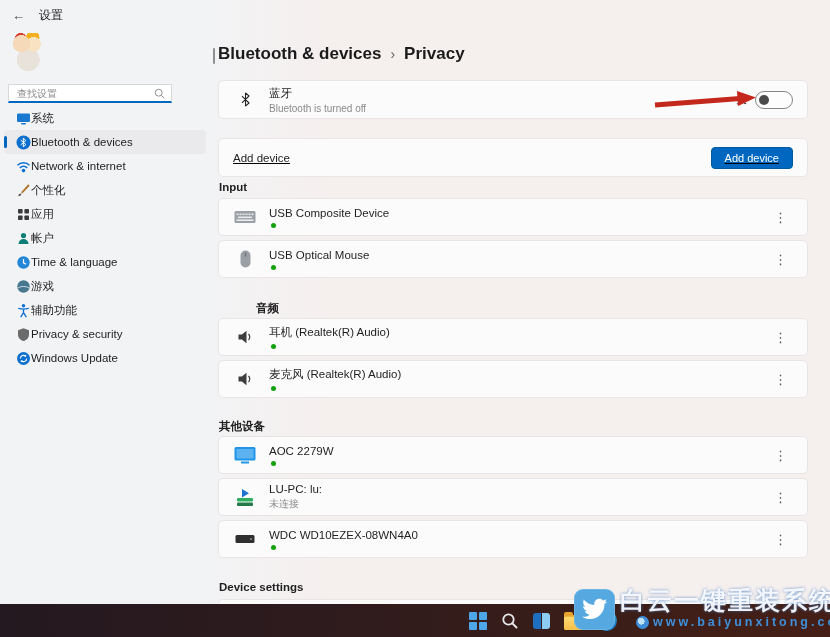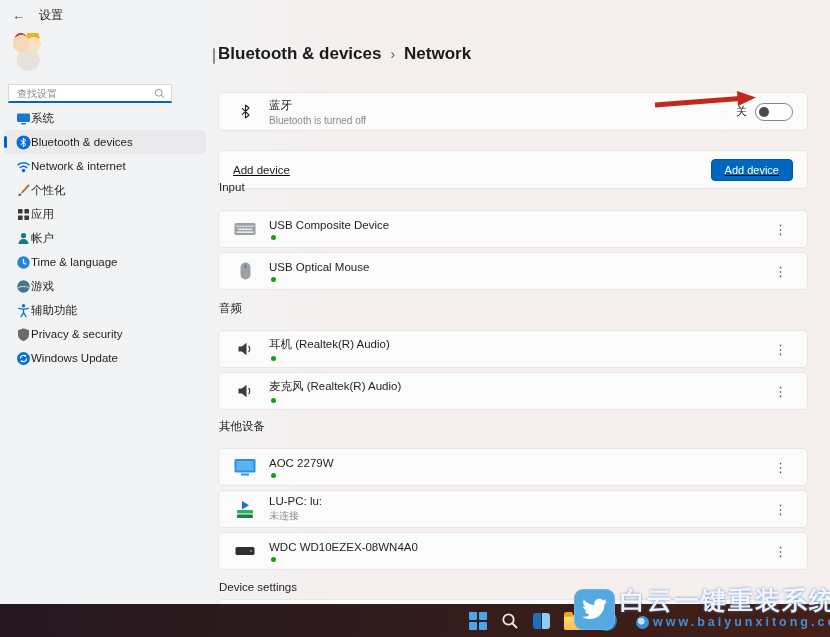--- a/index.html
+++ b/index.html
@@ -25,27 +25,27 @@
   .nav-item{position:relative;display:flex;align-items:center;height:24px;padding-left:12px;border-radius:4px;color:#1f1f1f;font-size:11.5px;}
   .nav-item.selected{background:#eaeaec;}
   .nav-item.selected::before{content:"";position:absolute;left:0;top:6px;width:3px;height:12px;border-radius:2px;background:#0067c0;}
   .nav-icon{width:15px;height:15px;flex:0 0 15px;display:flex;}
   .scroll-thumb{position:absolute;left:213px;top:48px;width:2px;height:16px;background:#8f8f8f;border-radius:1px;}
   
   .breadcrumb{position:absolute;left:218px;top:44px;font-size:17px;color:#1b1b1b;display:flex;gap:9px;align-items:baseline;}
   .crumb-parent{font-weight:600;}
   .crumb-sep{color:#5f5f5f;font-size:14px;}
   .crumb-current{font-weight:700;}
-  .card{position:absolute;left:218px;width:590px;background:#fbfbfb;border:1px solid #e9e5e5;border-radius:5px;box-sizing:border-box;display:flex;align-items:center;padding:0 14px;margin-top:12px;}
+  .card{position:absolute;left:218px;width:590px;background:#fbfbfb;border:1px solid #e9e5e5;border-radius:5px;box-sizing:border-box;display:flex;align-items:center;padding:0 14px;}
   .row-title{font-size:11.5px;color:#1f1f1f;}
   .row-sub{font-size:10px;color:#8a8a8a;margin-top:2px;}
   .dev-icon{width:24px;height:22px;flex:0 0 24px;margin-right:12px;display:flex;align-items:center;justify-content:center;}
   .dot{width:5px;height:5px;border-radius:50%;background:#13a10e;margin-top:4px;margin-left:2px;}
   .kebab{margin-left:auto;color:#4f4f4f;font-size:13px;line-height:1;padding:4px 6px;}
-  .section-label{position:absolute;left:219px;font-size:11.5px;font-weight:400;color:#1f1f1f;}
+  .section-label{position:absolute;left:219px;font-size:11.5px;font-weight:700;color:#1f1f1f;}
   
   .bt-right{margin-left:auto;display:flex;align-items:center;gap:8px;}
   .toggle-label{font-size:11px;color:#1f1f1f;}
   .toggle{width:36px;height:16px;border:1px solid #868686;border-radius:9px;background:#fdfdfd;position:relative;}
   .toggle .knob{position:absolute;left:3px;top:3px;width:10px;height:10px;border-radius:50%;background:#4a4a4a;}
   .add-btn{margin-left:auto;background:#0067c0;border:1px solid #005ba1;color:#fff;font-size:11px;padding:4px 13px;border-radius:4px;font-family:"Liberation Sans",sans-serif;}
   .red-arrow{position:absolute;left:652px;top:90px;}
   
   .taskbar{position:absolute;left:0;top:604px;width:830px;height:33px;background:linear-gradient(90deg,#241920 0%,#2e1b1d 40%,#3c1e18 75%,#451f16 100%);display:flex;align-items:center;}
   .tb-group{position:absolute;left:466px;top:0;height:33px;display:flex;align-items:center;gap:8px;}
@@ -190,21 +190,21 @@
         </span>
       <span>Windows Update</span>
     </div>
   </nav>
 
   <div class="scroll-thumb"></div>
 
   <div class="breadcrumb">
     <span class="crumb-parent">Bluetooth &amp; devices</span>
     <span class="crumb-sep">›</span>
-    <span class="crumb-current">Network</span>
+    <span class="crumb-current">Privacy</span>
   </div>
 
   <div class="card" style="top:80px;height:39px;">
     <span class="dev-icon">
         <svg width="15" height="17" viewBox="0 0 18 20">
           <path d="M9 2v16M9 2l4.2 3.8L4.8 14M9 18l4.2-3.8L4.8 6" stroke="#222" stroke-width="1.3" fill="none" stroke-linejoin="round"></path>
         </svg>
       </span>
     <div>
       <div class="row-title">蓝牙</div>
@@ -260,21 +260,21 @@
           <line x1="5.5" y1="2.5" x2="5.5" y2="6.5" stroke="#6b7075" stroke-width="1.4"></line>
         </svg>
       </span>
     <div>
       <div class="row-title">USB Optical Mouse</div>
       <div class="dot"></div>
     </div>
     <span class="kebab">⋮</span>
   </div>
 
-  <div class="section-label" style="top:301px;">音频</div>
+  <div class="section-label" style="top:301px;margin-left:37px;">音频</div>
 
   <div class="card" style="top:318px;height:38px;">
     <span class="dev-icon">
         <svg width="16" height="16" viewBox="0 0 16 16">
           <path d="M1.5 5.5v5h3.4l4.6 3.8V1.7L4.9 5.5z" fill="#3d3d3d"></path>
           <path d="M11.5 5a4.2 4.2 0 0 1 0 6" stroke="#3d3d3d" stroke-width="1.2" fill="none"></path>
         </svg>
       </span>
     <div>
       <div class="row-title">耳机 (Realtek(R) Audio)</div>

